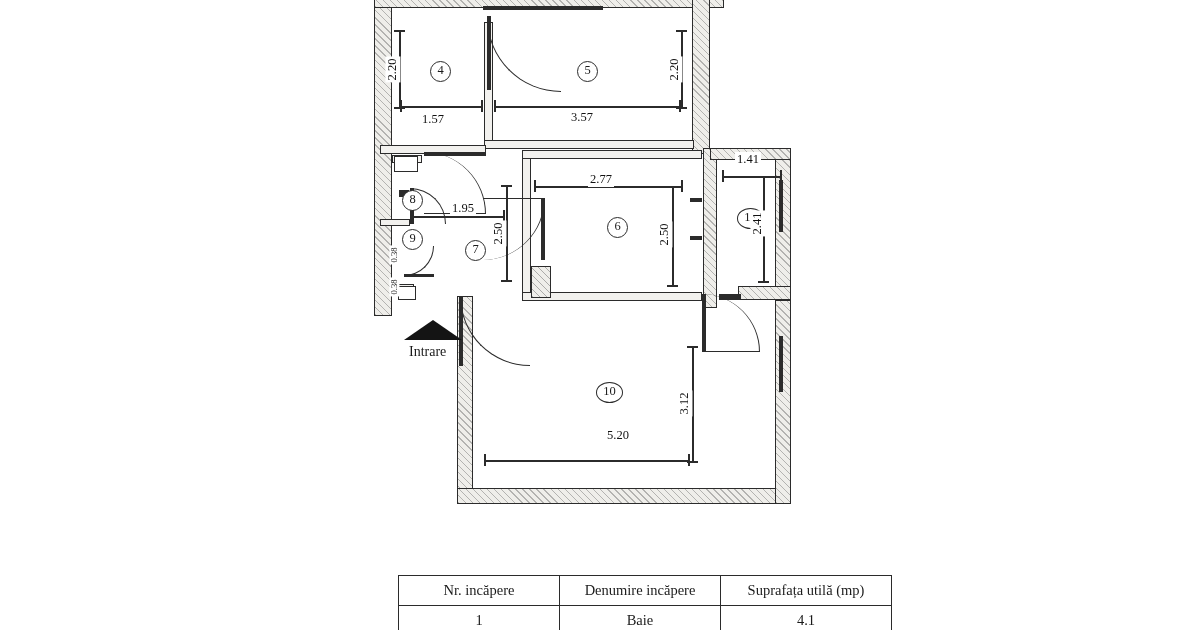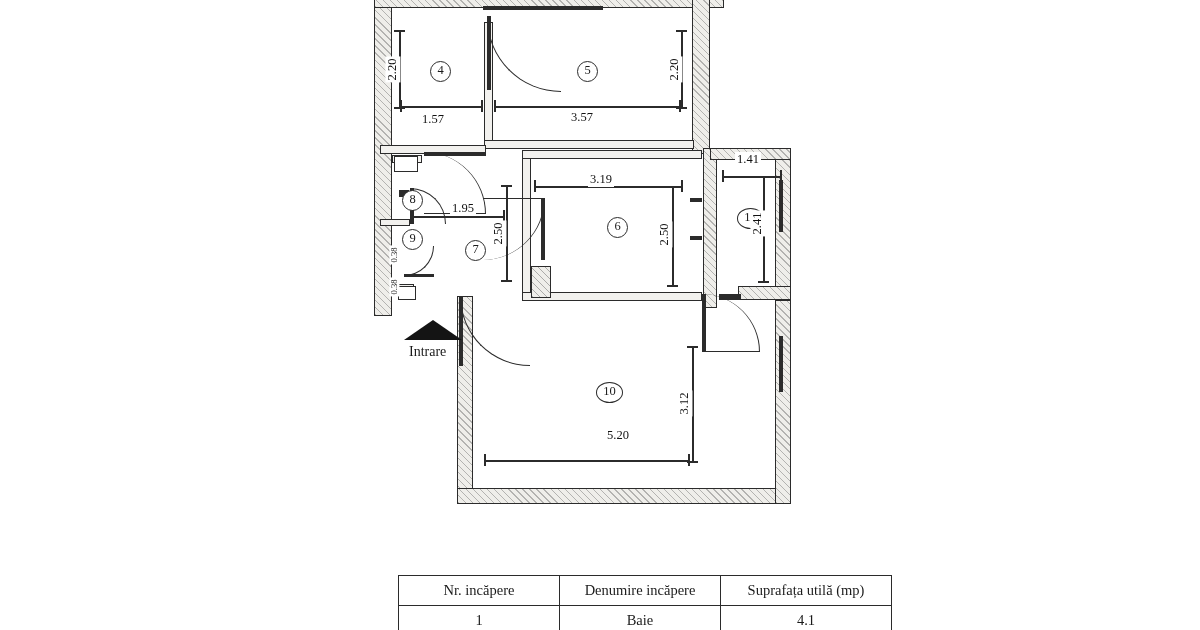--- a/index.html
+++ b/index.html
@@ -113,21 +113,21 @@
   <div class="dim v" style="left:662px;top:62px;transform:rotate(-90deg);">2.20</div>
 
   <div class="dimline" style="left:494px;top:106px;width:186px;height:1.5px;"></div>
   <div class="tick" style="left:494px;top:100px;width:1.5px;height:12px;"></div>
   <div class="tick" style="left:679px;top:100px;width:1.5px;height:12px;"></div>
   <div class="dim" style="left:569px;top:110px;text-align:right;">3.57</div>
 
   <div class="dimline" style="left:534px;top:186px;width:148px;height:1.5px;"></div>
   <div class="tick" style="left:534px;top:180px;width:1.5px;height:12px;"></div>
   <div class="tick" style="left:681px;top:180px;width:1.5px;height:12px;"></div>
-  <div class="dim" style="left:588px;top:172px;">3.19</div>
+  <div class="dim" style="left:588px;top:172px;">2.77</div>
 
   <div class="dimline" style="left:672px;top:186px;width:1.5px;height:100px;"></div>
   <div class="tick" style="left:667px;top:186px;width:11px;height:1.5px;"></div>
   <div class="tick" style="left:667px;top:285px;width:11px;height:1.5px;"></div>
   <div class="dim v" style="left:652px;top:227px;transform:rotate(-90deg);">2.50</div>
 
   <div class="dimline" style="left:412px;top:216px;width:92px;height:1.5px;"></div>
   <div class="tick" style="left:412px;top:210px;width:1.5px;height:12px;"></div>
   <div class="tick" style="left:503px;top:210px;width:1.5px;height:12px;"></div>
   <div class="dim" style="left:450px;top:201px;">1.95</div>

